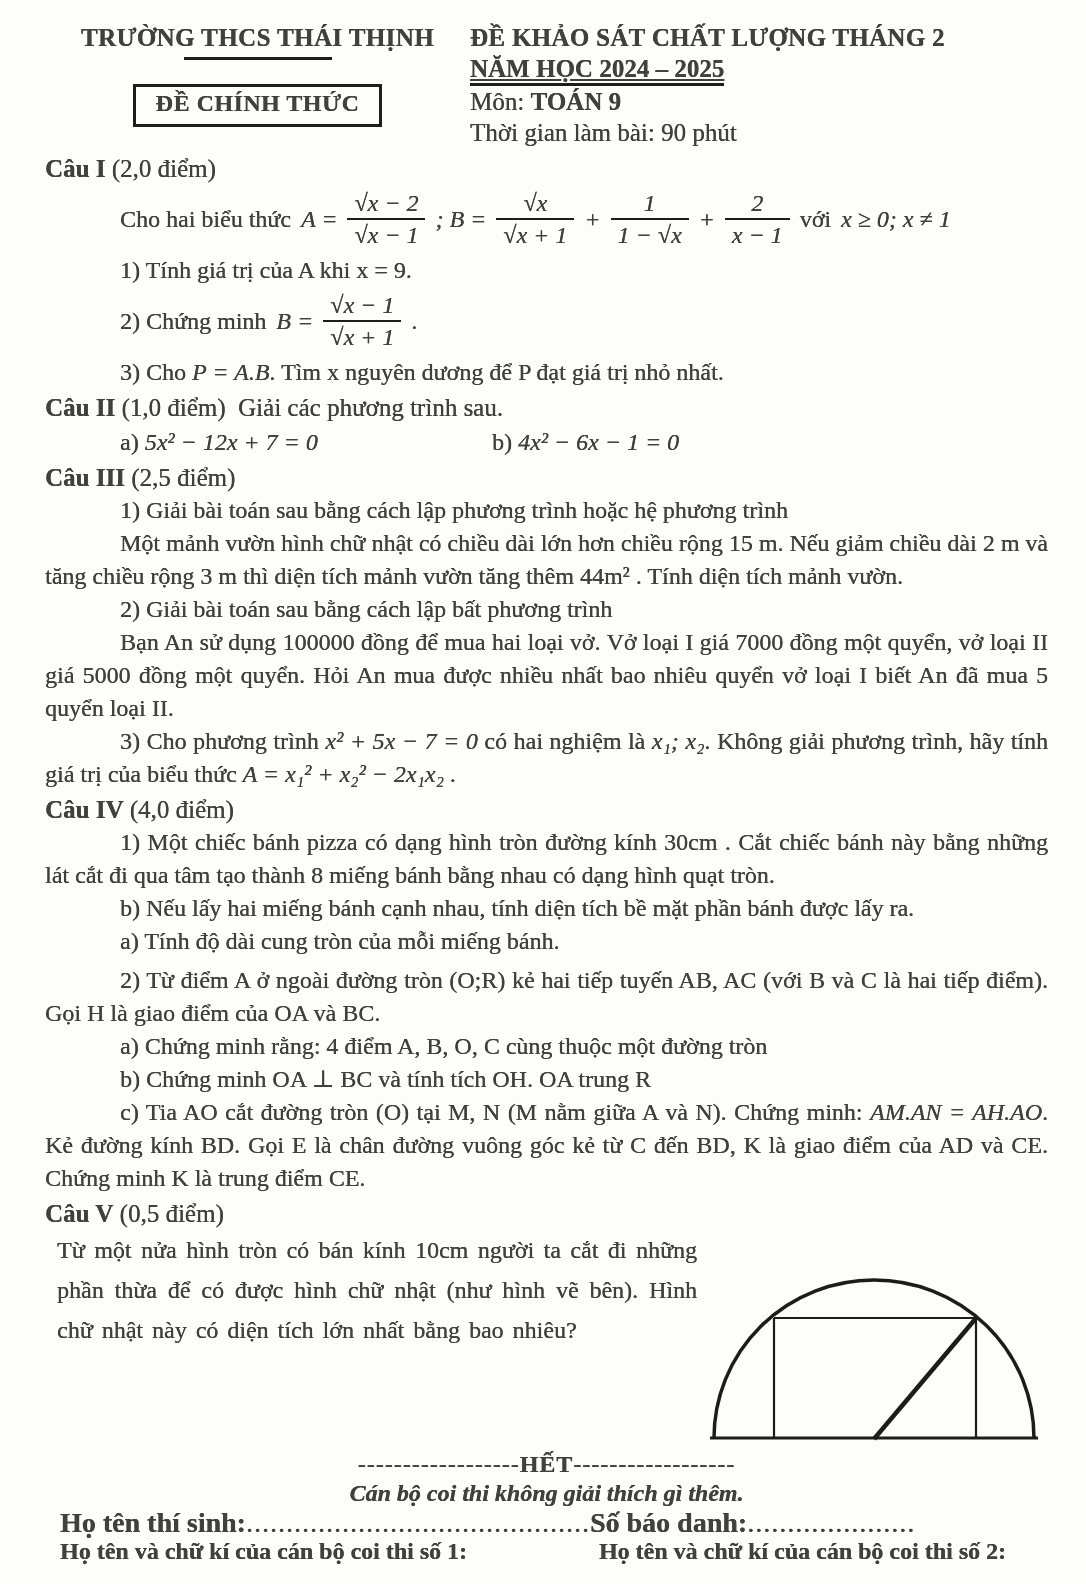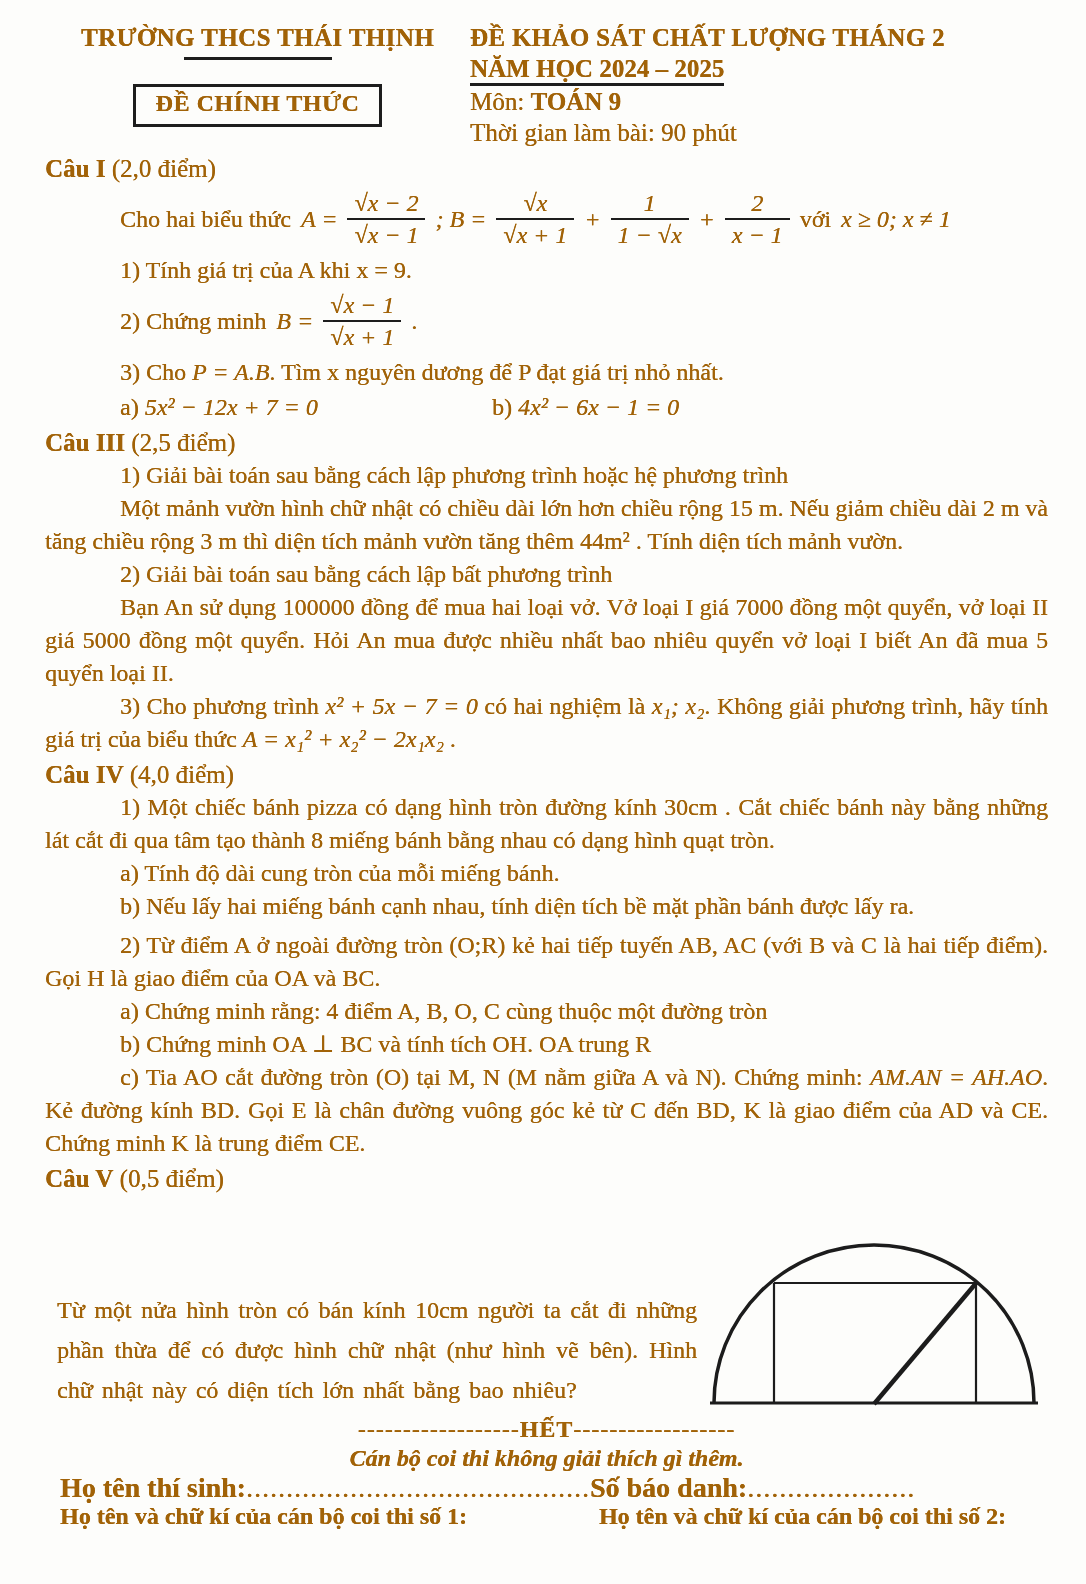--- a/index.html
+++ b/index.html
@@ -1,32 +1,32 @@
 <!DOCTYPE html>
 <html><head>
 <meta charset="utf-8">
 <style>
   * { margin:0; padding:0; box-sizing:border-box; }
   html,body { background:#e8e8e8; }
   .page {
     position:relative; width:1086px; height:1584px; margin:0 auto;
-    background:#fdfdfb; color:#a16207; overflow:hidden;
+    background:#fdfdfb; color:#404040; overflow:hidden;
     font-family:"Liberation Serif","DejaVu Serif",serif;
     font-size:24px; padding:24px 38px 8px 45px;
     text-shadow:0.25px 0 0 currentColor;
   }
   
   .header { display:flex; min-height:126px; }
   .h-left { width:425px; text-align:center; }
   .school { font-weight:bold; font-size:25px; letter-spacing:.4px; }
   .school-rule { width:148px; border-bottom:3px solid #1d1d1d; margin:5px auto 0; }
   .badge { display:inline-block; margin-top:24px; border:3px solid #1d1d1d; padding:3px 20px 7px; font-weight:bold; font-size:24px; letter-spacing:.5px; }
   .h-right { flex:1; text-align:left; }
   .t1 { font-weight:bold; font-size:25px; letter-spacing:.3px; }
-  .t2 { font-weight:bold; font-size:25px; margin-top:3px; }
+  .t2 { font-weight:bold; font-size:25px; margin-top:3px;text-decoration:underline; }
   .t2 .u { border-bottom:3px solid #1d1d1d; padding-bottom:1px; }
   .t3 { margin-top:5px; font-size:25px; }
   .t3 .subj { font-weight:bold; }
   .t4 { margin-top:3px; font-size:25px; }
   
   p { line-height:33px; }
   .b { font-weight:bold; }
   .i { }
   .m { font-style:italic; }
   .sec { font-size:25px; margin-top:2px; }
@@ -34,21 +34,21 @@
   .p-ind { text-indent:75px; text-align:justify; }
   .gap-top { margin-top:6px; }
   
   .fline { display:flex; align-items:center; gap:10px; margin:5px 0 5px 75px; }
   .frac { display:inline-block; text-align:center; font-style:italic; line-height:1.1; }
   .frac .num { display:block; border-bottom:2px solid #1d1d1d; padding:0 7px 2px; }
   .frac .den { display:block; padding:2px 7px 0; }
   .two { display:flex; margin-top:2px; }
   .two .col1 { width:372px; }
   
-  .c5row { display:flex; align-items:flex-end; }
+  .c5row { display:flex; align-items:flex-start; }
   .c5text { width:652px; line-height:40px; text-align:justify; word-spacing:3px; padding-left:12px; }
   .fig { margin-left:auto; margin-top:10px; margin-right:4px; }
   
   .het { text-align:center; font-size:24px; line-height:30px; margin-top:4px; letter-spacing:1px; }
   .note { text-align:center; font-style:italic; font-weight:bold; font-size:24px; line-height:29px; }
   .names { line-height:29px; margin-left:15px; font-size:28px; }
   .names .dots { letter-spacing:1px; }
   .proctors { display:flex; line-height:29px; margin-left:15px; padding-right:42px; justify-content:space-between; font-size:24px; }
 </style>
 </head>
@@ -101,36 +101,37 @@
     <span>2) Chứng minh</span>
     <span class="m">B =</span>
     <span class="frac">
         <span class="num">√x − 1</span>
         <span class="den">√x + 1</span>
       </span>
     <span>.</span>
   </div>
   <p class="item"><span>3) Cho</span> <span class="m">P = A.B</span><span>. Tìm x nguyên dương để P đạt giá trị nhỏ nhất.</span></p>
 
+  <p class="sec"><span class="b">Câu II</span> <span class="i">(1,0 điểm)</span>&nbsp; <span>Giải các phương trình sau.</span></p>
   <p class="item two">
     <span class="col1"><span>a)</span> <span class="m">5x² − 12x + 7 = 0</span></span>
     <span><span>b)</span> <span class="m">4x² − 6x − 1 = 0</span></span>
   </p>
 
   <p class="sec"><span class="b">Câu III</span> <span class="i">(2,5 điểm)</span></p>
   <p class="item i">1) Giải bài toán sau bằng cách lập phương trình hoặc hệ phương trình</p>
   <p class="p-ind">Một mảnh vườn hình chữ nhật có chiều dài lớn hơn chiều rộng 15 m. Nếu giảm chiều dài 2 m và tăng chiều rộng 3 m thì diện tích mảnh vườn tăng thêm 44m² . Tính diện tích mảnh vườn.</p>
   <p class="item i">2) Giải bài toán sau bằng cách lập bất phương trình</p>
   <p class="p-ind">Bạn An sử dụng 100000 đồng để mua hai loại vở. Vở loại I giá 7000 đồng một quyển, vở loại II giá 5000 đồng một quyển. Hỏi An mua được nhiều nhất bao nhiêu quyển vở loại I biết An đã mua 5 quyển loại II.</p>
   <p class="p-ind"><span>3) Cho phương trình</span> <span class="m">x² + 5x − 7 = 0</span> <span>có hai nghiệm là</span> <span class="m">x₁; x₂</span><span>. Không giải phương trình, hãy tính giá trị của biểu thức</span> <span class="m">A = x₁² + x₂² − 2x₁x₂</span> <span>.</span></p>
 
   <p class="sec"><span class="b">Câu IV</span> <span class="i">(4,0 điểm)</span></p>
   <p class="p-ind">1) Một chiếc bánh pizza có dạng hình tròn đường kính 30cm . Cắt chiếc bánh này bằng những lát cắt đi qua tâm tạo thành 8 miếng bánh bằng nhau có dạng hình quạt tròn.</p>
+  <p class="item">b) Nếu lấy hai miếng bánh cạnh nhau, tính diện tích bề mặt phần bánh được lấy ra.</p>
   <p class="item">a) Tính độ dài cung tròn của mỗi miếng bánh.</p>
-  <p class="item">b) Nếu lấy hai miếng bánh cạnh nhau, tính diện tích bề mặt phần bánh được lấy ra.</p>
   <p class="p-ind gap-top">2) Từ điểm A ở ngoài đường tròn (O;R) kẻ hai tiếp tuyến AB, AC (với B và C là hai tiếp điểm). Gọi H là giao điểm của OA và BC.</p>
   <p class="item">a) Chứng minh rằng: 4 điểm A, B, O, C cùng thuộc một đường tròn</p>
   <p class="item">b) Chứng minh OA ⊥ BC và tính tích OH. OA trung R</p>
   <p class="p-ind"><span>c) Tia AO cắt đường tròn (O) tại M, N (M nằm giữa A và N). Chứng minh:</span> <span class="m">AM.AN = AH.AO</span><span>. Kẻ đường kính BD. Gọi E là chân đường vuông góc kẻ từ C đến BD, K là giao điểm của AD và CE. Chứng minh K là trung điểm CE.</span></p>
 
   <p class="sec"><span class="b">Câu V</span> <span class="i">(0,5 điểm)</span></p>
   <div class="c5row">
     <p class="c5text">Từ một nửa hình tròn có bán kính 10cm người ta cắt đi những phần thừa để có được hình chữ nhật (như hình vẽ bên). Hình chữ nhật này có diện tích lớn nhất bằng bao nhiêu?</p>
     <svg class="fig" width="340" height="205" viewBox="0 0 340 205" aria-hidden="true">
       <path d="M 10 198 A 160 158 0 0 1 330 198" fill="none" stroke="#1c1c1c" stroke-width="3.5"></path>

